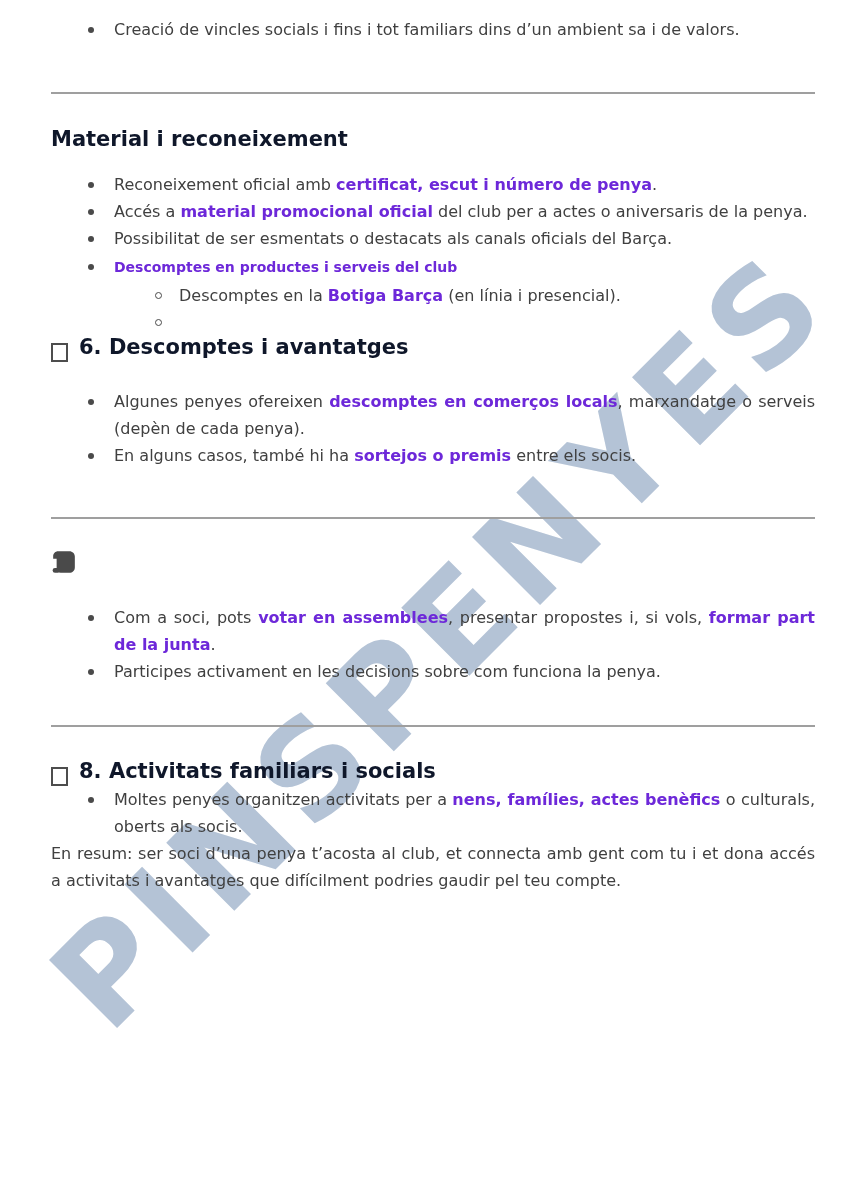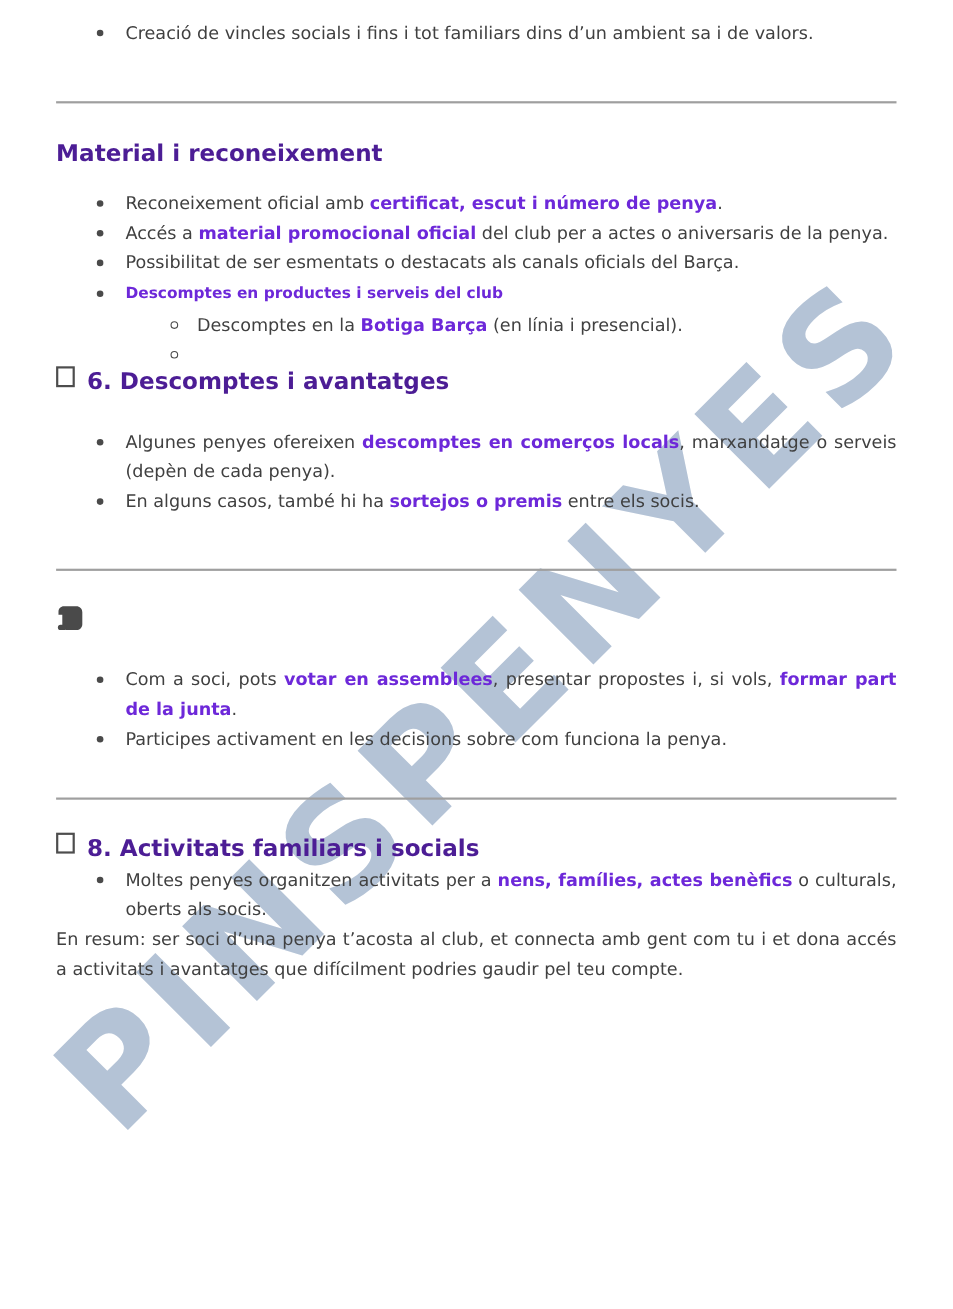--- a/index.html
+++ b/index.html
@@ -53,22 +53,22 @@
   b { color:#6d28d9; }
   .rule {
     border:none; border-top:2px solid #9f9f9f;
     width:100%; height:0;
   }
   .rule-1 { margin-top:49px; }
   .rule-2 { margin-top:48px; }
   .rule-3 { margin-top:40px; }
   h2 {
     font-size:21px; line-height:29px;
-    font-weight:bold; color:#4c1d95;
-    display:flex; align-items:flex-start;
+    font-weight:bold; color:#0f172a;
+    display:flex; align-items:flex-end;
   }
   .h-material { margin-top:31px; }
   .h-6 { margin-top:24px; }
   .h-7 { margin-top:30px; }
   .h-8 { margin-top:30px; }
   .h-icon { margin-right:11px; flex:0 0 auto; display:inline-flex; align-items:center; }
   .tofu {
     width:17px; height:19px;
     border:2px solid #4d4d4d;
     display:inline-block;

